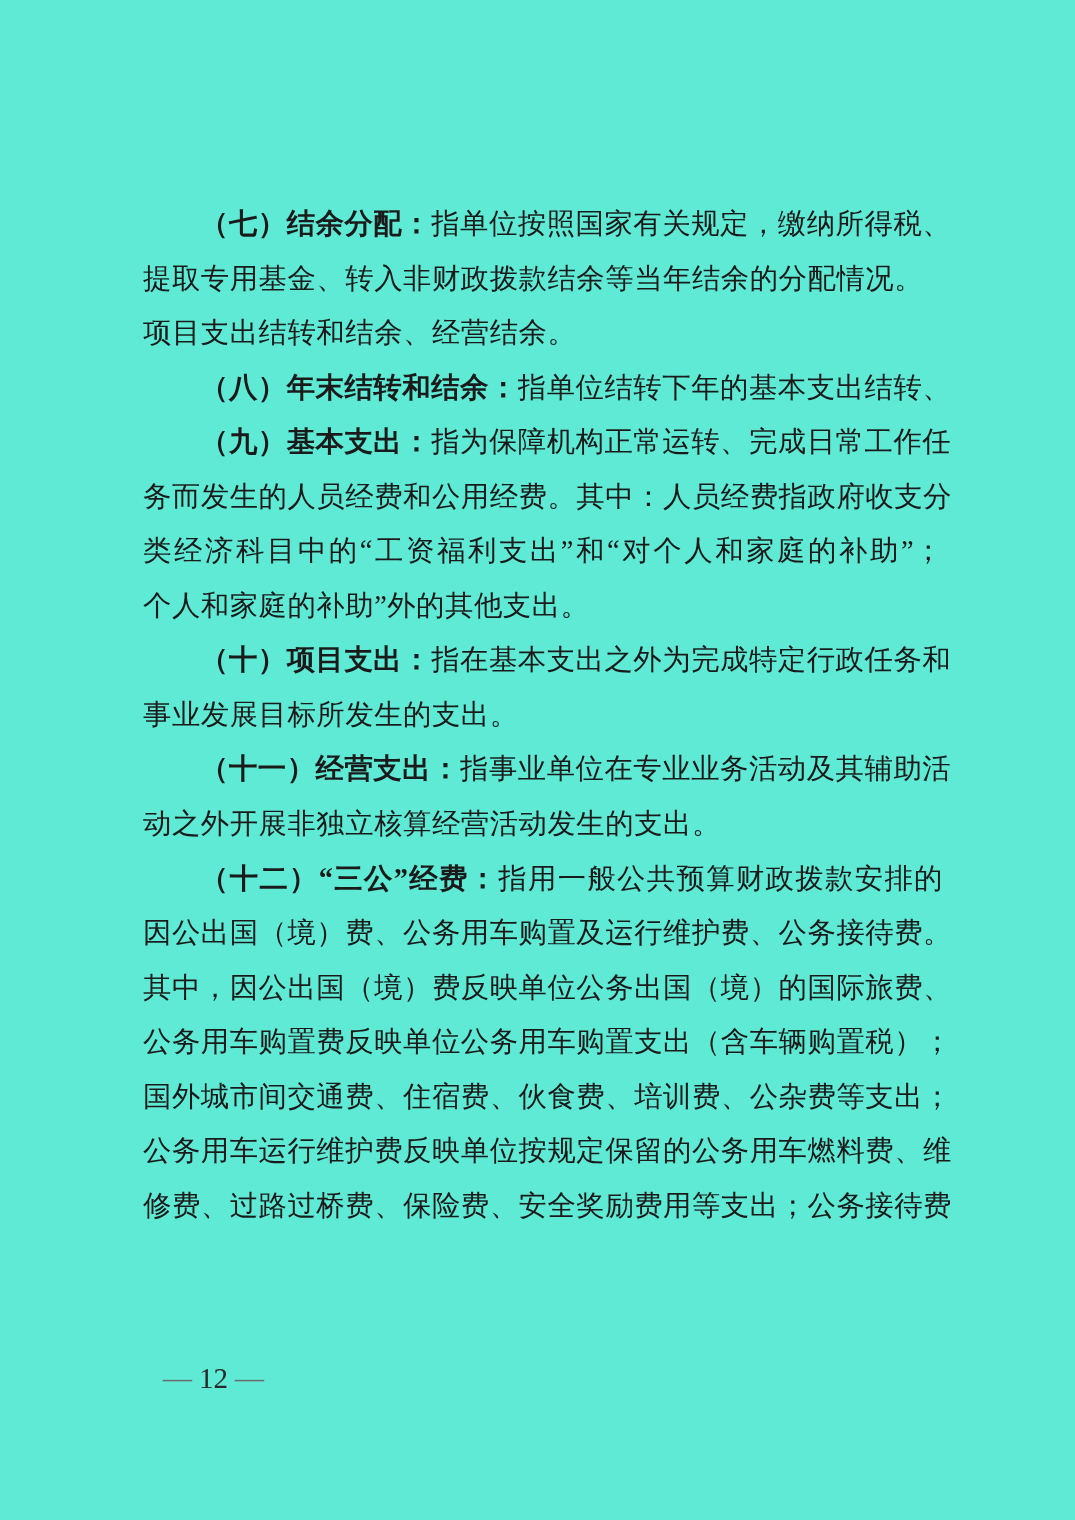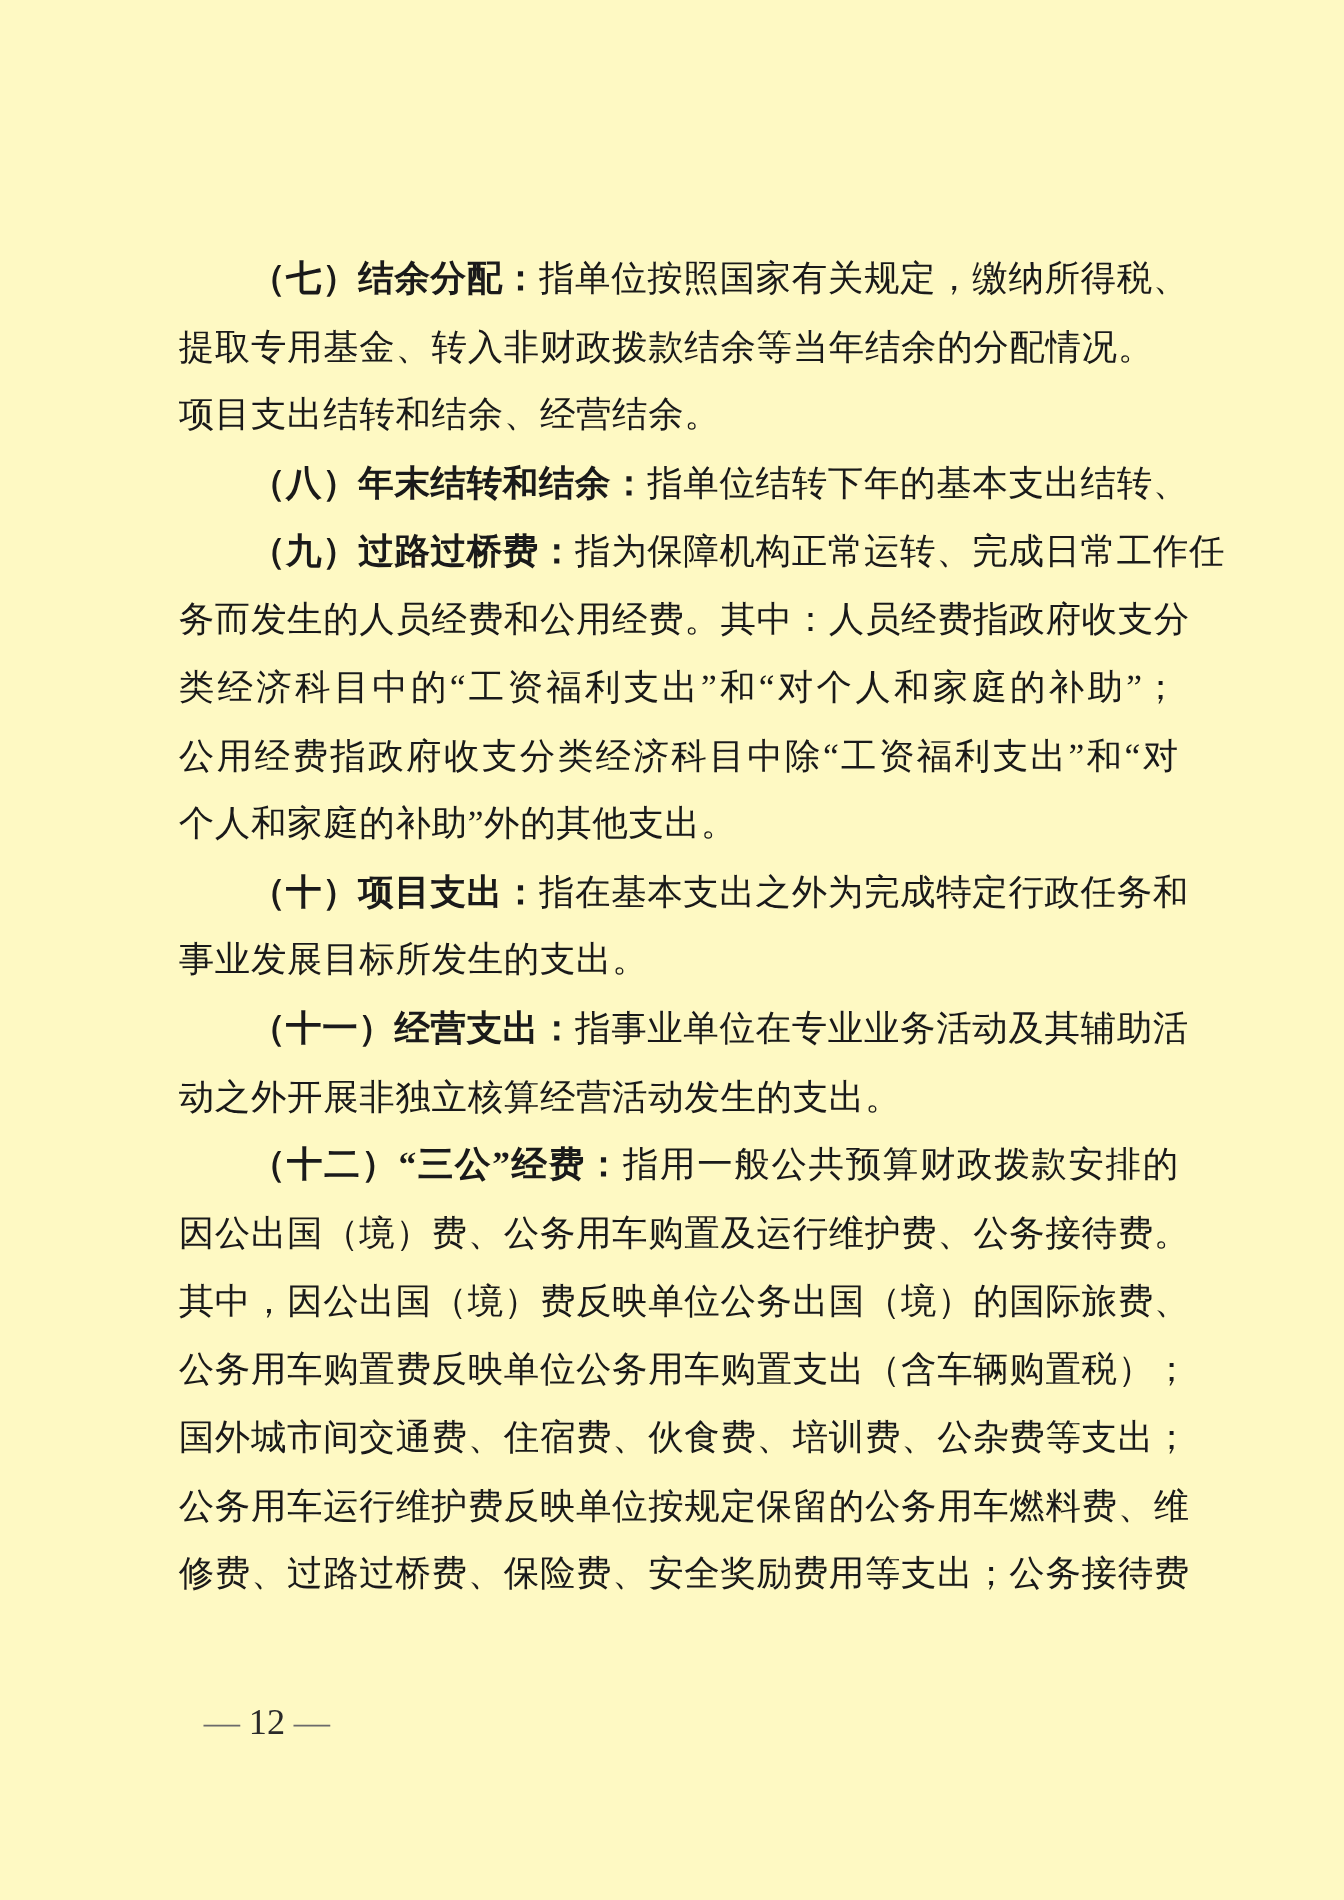--- a/index.html
+++ b/index.html
@@ -10,21 +10,21 @@
     width: 1075px;
     height: 1520px;
     background: #ffffff;
     position: relative;
     overflow: hidden;
     font-family: "Liberation Serif", "DejaVu Serif", serif;
   }
   .page {
     position: absolute;
     inset: 0;
-    background: #fef9c3;
+    background: #5eead4;
     padding-left: 31px;
   }
   .content {
     position: absolute;
     left: 143px;
     top: 197px;
     width: 800px;
     font-size: 28.4px;
     line-height: 54.55px;
     color: #1a1a1a;
@@ -67,24 +67,23 @@
 <div class="page">
 
   <div class="content">
 
     <div class="line fill ind"><span class="b">（七）结余分配：</span><span>指单位按照国家有关规定，缴纳所得税、</span></div>
     <div class="line"><span>提取专用基金、转入非财政拨款结余等当年结余的分配情况。</span></div>
 
     <div class="line"><span>项目支出结转和结余、经营结余。</span></div>
     <div class="line fill ind"><span class="b">（八）年末结转和结余：</span><span>指单位结转下年的基本支出结转、</span></div>
 
-    <div class="line fill ind"><span class="b">（九）过路过桥费：</span><span>指为保障机构正常运转、完成日常工作任</span></div>
+    <div class="line fill ind"><span class="b">（九）基本支出：</span><span>指为保障机构正常运转、完成日常工作任</span></div>
     <div class="line fill"><span>务而发生的人员经费和公用经费。其中：人员经费指政府收支分</span></div>
     <div class="line fill"><span>类经济科目中的“工资福利支出”和“对个人和家庭的补助”；</span></div>
-    <div class="line fill"><span>公用经费指政府收支分类经济科目中除“工资福利支出”和“对</span></div>
     <div class="line"><span>个人和家庭的补助”外的其他支出。</span></div>
 
     <div class="line fill ind"><span class="b">（十）项目支出：</span><span>指在基本支出之外为完成特定行政任务和</span></div>
     <div class="line"><span>事业发展目标所发生的支出。</span></div>
 
     <div class="line fill ind"><span class="b">（十一）经营支出：</span><span>指事业单位在专业业务活动及其辅助活</span></div>
     <div class="line"><span>动之外开展非独立核算经营活动发生的支出。</span></div>
 
     <div class="line fill ind"><span class="b">（十二）“三公”经费：</span><span>指用一般公共预算财政拨款安排的</span></div>
     <div class="line fill"><span>因公出国（境）费、公务用车购置及运行维护费、公务接待费。</span></div>

